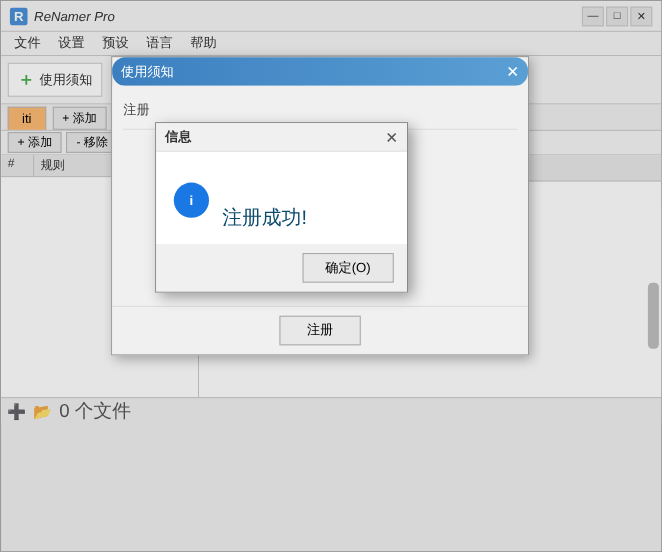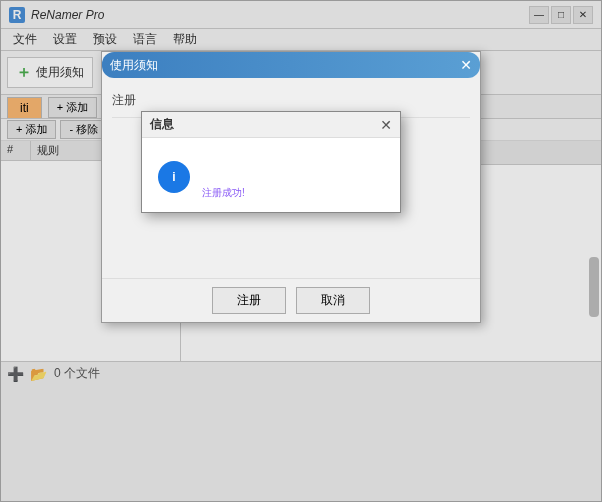--- a/index.html
+++ b/index.html
@@ -123,21 +123,21 @@
       right: 0;
       height: 24px;
       background: #f0f0f0;
       border-top: 1px solid #ccc;
       display: flex;
       align-items: center;
       padding: 0 6px;
       gap: 6px;
     }
     .bottom-icon { font-size: 14px; cursor: pointer; }
-    .file-count { font-size: 12px; color: #555; }
+    .file-count { font-size: 17px; color: #555; }
 
     
     .overlay { position: absolute; top: 0; left: 0; right: 0; bottom: 0; background: rgba(0,0,0,0.1); z-index: 10; }
 
     
     .dialog-notice {
       position: absolute;
       top: 50px;
       left: 100px;
       width: 380px;
@@ -177,21 +177,21 @@
       background: #e8e8e8;
       cursor: pointer;
       font-size: 12px;
     }
 
     
     .dialog-info {
       position: absolute;
       top: 110px;
       left: 140px;
-      width: 260px;
+      width: 230px;
       background: #f0f0f0;
       border: 1px solid #888;
       box-shadow: 4px 4px 12px rgba(0,0,0,0.35);
       z-index: 30;
     }
     .dialog-info .info-title-bar {
       background: #f0f0f0;
       border-bottom: 1px solid #ddd;
       padding: 4px 8px;
       display: flex;
@@ -209,21 +209,21 @@
       background: #fff;
     }
     .info-icon-circle {
       width: 32px; height: 32px;
       background: #1a78e5;
       border-radius: 50%;
       display: flex; align-items: center; justify-content: center;
       color: white; font-size: 18px; font-weight: bold;
       flex-shrink: 0;
     }
-    .info-message { font-size: 10px; color: #8b5cf6; margin-top: 32px; }
+    .info-message { font-size: 18px; color: #0c4a6e; margin-top: 32px; }
     .dialog-info .info-buttons {
       padding: 8px 12px;
       display: flex;
       justify-content: flex-end;
       background: #f0f0f0;
     }
     .ok-btn {
       padding: 4px 20px;
       border: 1px solid #aaa;
       background: #e8e8e8;
@@ -351,30 +351,32 @@
     <div class="dlg-title-bar">
       <span class="dlg-title-text">使用须知</span>
       <button class="dlg-close">✕</button>
     </div>
     <div class="dlg-content">
       <div style="padding:4px 0 8px 0;font-size:12px;color:#444;border-bottom:1px solid #ddd;margin-bottom:8px;">注册</div>
 
     </div>
     <div class="dlg-buttons">
       <button class="dlg-btn">注册</button>
-      <button class="dlg-btn">取消</button>
     </div>
   </div>
 
   <div class="dialog-info">
     <div class="info-title-bar">
       <span class="info-title-text">信息</span>
       <button class="info-close">✕</button>
     </div>
     <div class="info-body">
       <div class="info-icon-circle">
         <span>i</span>
       </div>
       <span class="info-message">注册成功!</span>
     </div>
+    <div class="info-buttons">
+      <button class="ok-btn">确定(O)</button>
+    </div>
   </div>
 
 </div>
 
 </body></html>

